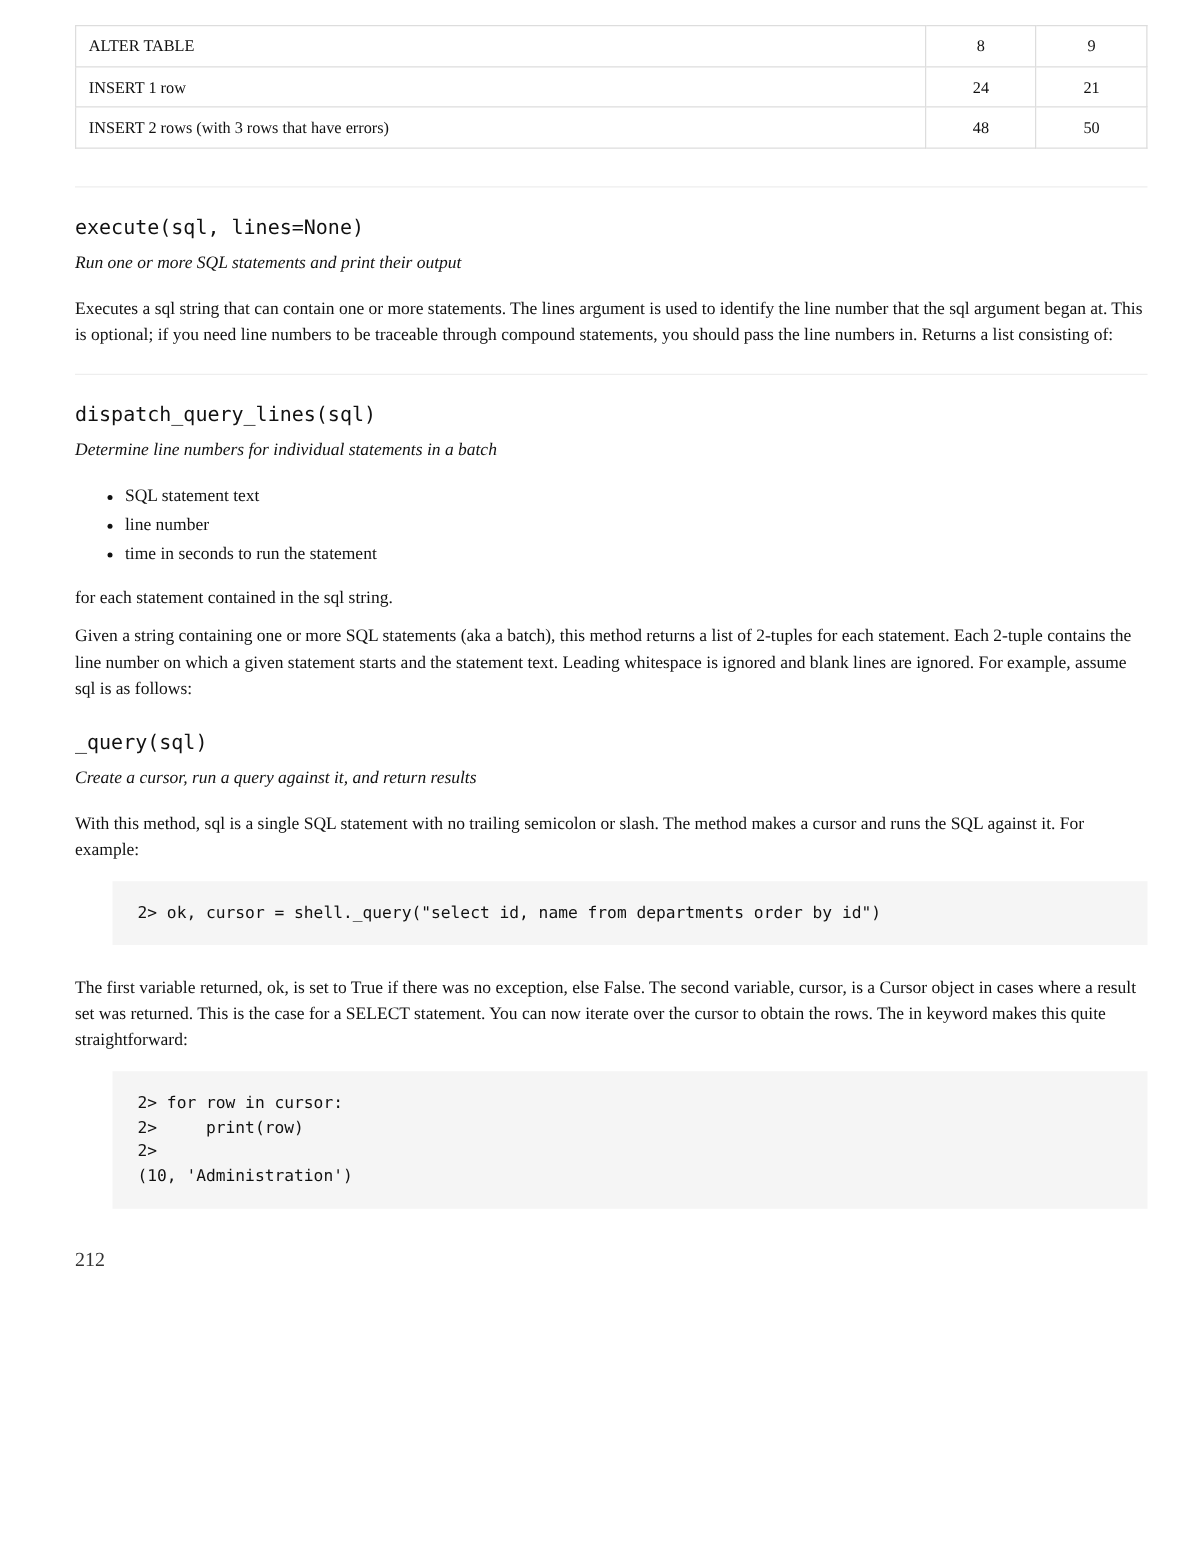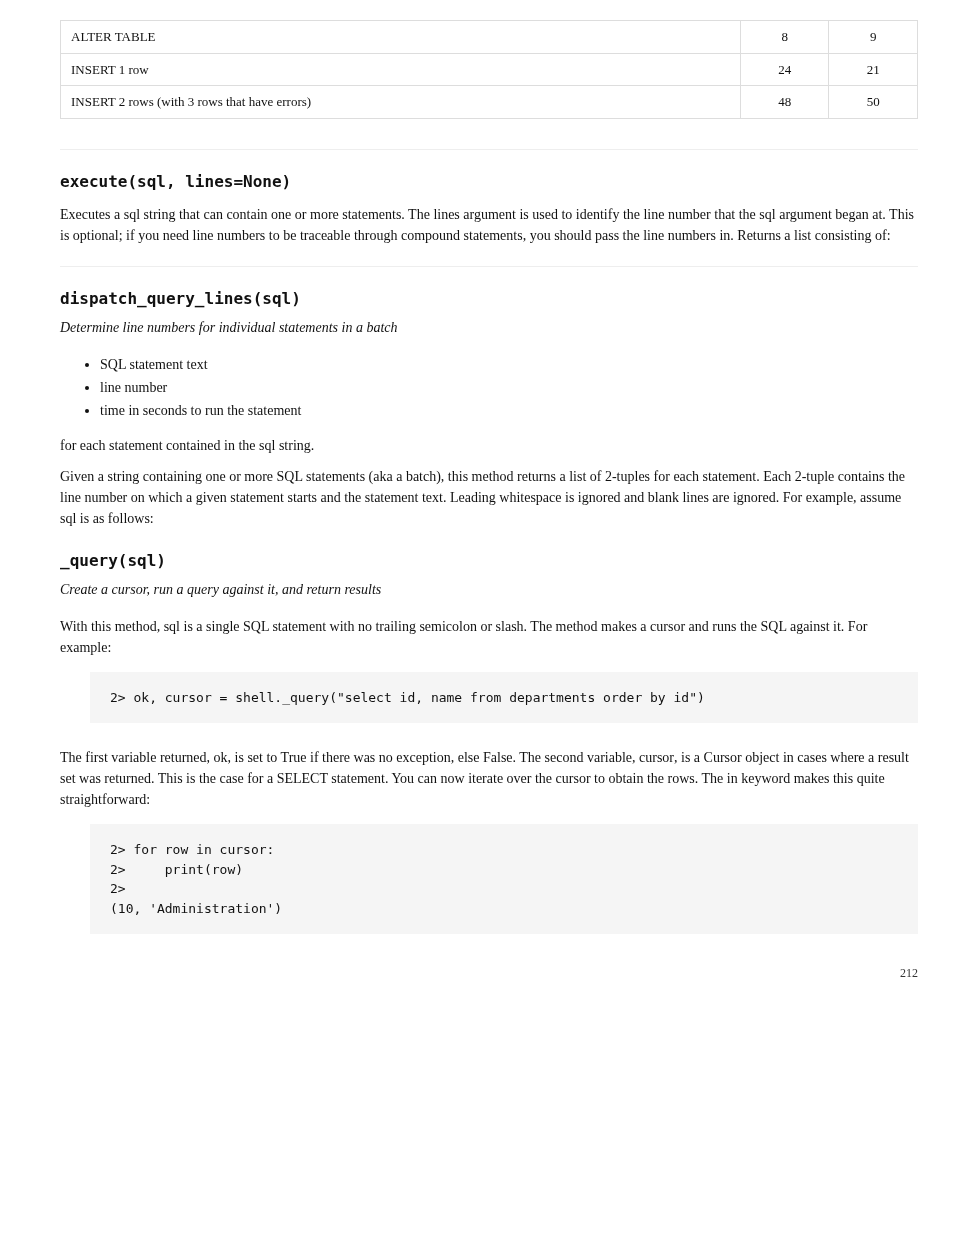--- a/index.html
+++ b/index.html
@@ -60,24 +60,24 @@
     }
     .codeblock {
       background: #f5f5f5;
       padding: 16px 20px;
       font-family: Consolas, Monaco, monospace;
       font-size: 13px;
       margin: 14px 0 24px 30px;
       white-space: pre;
       line-height: 1.5;
     }
-    b { font-weight: bold; }
+    b { font-weight: normal; }
     .page-num {
-      text-align: right;
-      font-size: 12px;
+      text-align: left;
+      font-size: 16px;
       margin-top: 30px;
       color: #333;
     }
   </style>
 </head>
 <body>
 
 <div class="page">
 
   <table>
@@ -98,20 +98,21 @@
         <td class="center">50</td>
       </tr>
     </tbody>
   </table>
 
   <hr class="sep">
 
   <div class="method-name">
     <b>execute(sql, lines=None)</b>
   </div>
+  <p class="method-desc">Run one or more SQL statements and print their output</p>
 
   <p>
     <span>Executes a </span><code class="inline">sql</code><span> string that can contain one or more statements. The </span><code class="inline">lines</code><span> argument is used to identify the line number that the </span><code class="inline">sql</code><span> argument began at. This is optional; if you need line numbers to be traceable through compound statements, you should pass the line numbers in. Returns a list consisting of:</span>
   </p>
 
   <hr class="sep">
 
   <div class="method-name">
     <b>dispatch_query_lines(sql)</b>
   </div>

